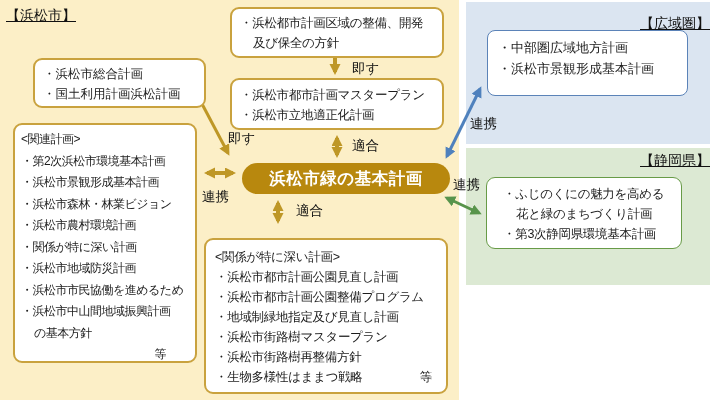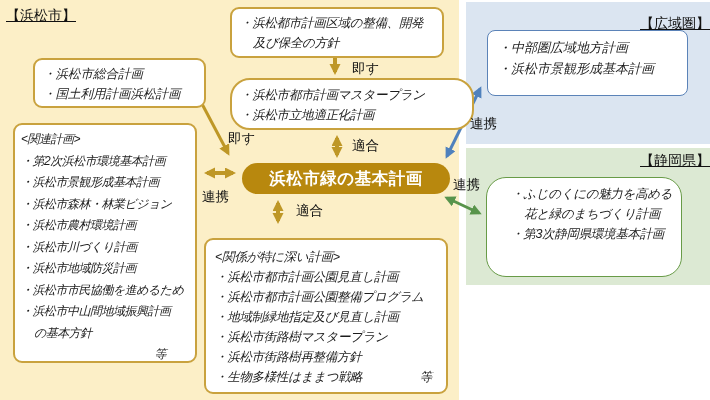--- a/index.html
+++ b/index.html
@@ -11,32 +11,32 @@
   .region{position:absolute;}
   .region-hamamatsu{left:0;top:0;width:459px;height:400px;background:#FCEFC7;}
   .region-koiki{left:466px;top:2px;width:244px;height:142px;background:#DBE5F1;}
   .region-shizuoka{left:466px;top:148px;width:244px;height:137px;background:#DCE9D3;}
   .region-label{position:absolute;font-size:14px;color:#111;letter-spacing:0;white-space:nowrap;text-decoration:underline;}
   .lbl-hamamatsu{left:6px;top:7px;}
   .lbl-koiki{left:640px;top:15px;}
   .lbl-shizuoka{left:640px;top:152px;}
 
   .wbox{position:absolute;background:#ffffff;border:2px solid #C9A23E;border-radius:9px;
-        box-sizing:border-box;font-size:12.5px;line-height:20px;overflow:hidden;font-style:italic;}
+        box-sizing:border-box;font-size:12.5px;line-height:20px;overflow:hidden;}
   .box-sogo{left:33px;top:58px;width:173px;height:50px;padding:4px 4px 0 8px;}
   .box-kuiki{left:230px;top:7px;width:214px;height:51px;padding:4px 2px 0 8px;letter-spacing:-0.3px;}
-  .box-master{left:230px;top:78px;width:244px;height:52px;padding:5px 10px 0 8px;letter-spacing:-0.3px;border-radius:20px;}
+  .box-master{left:230px;top:78px;width:214px;height:52px;padding:5px 10px 0 8px;letter-spacing:-0.3px;}
   .box-kanren{left:13px;top:123px;width:184px;height:240px;padding:4px 21px 0 6px;
               font-size:12px;line-height:21.5px;letter-spacing:-0.5px;}
   .box-fukai{left:204px;top:228px;width:244px;height:156px;padding:7px 6px 0 9px;
              font-size:12.5px;line-height:20px;letter-spacing:-0.3px;margin-top:10px;}
   .box-koiki-plans{left:487px;top:30px;width:201px;height:66px;border:1.5px solid #5B83B8;
                    border-radius:8px;padding:6px 2px 0 10px;line-height:21px;font-size:13px;}
-  .box-shizuoka-plans{left:486px;top:177px;width:196px;height:100px;border:1.5px solid #689B47;
-                      border-radius:20px;padding:6px 2px 0 24px;line-height:20px;letter-spacing:-0.3px;}
+  .box-shizuoka-plans{left:486px;top:177px;width:196px;height:72px;border:1.5px solid #689B47;
+                      border-radius:9px;padding:6px 2px 0 16px;line-height:20px;letter-spacing:-0.3px;}
 
   .line{white-space:nowrap;}
   .line.indent{padding-left:13px;}
   .line.right{text-align:right;padding-right:8px;}
   .line.has-tail{display:flex;justify-content:space-between;padding-right:8px;}
 
   .pill{position:absolute;left:242px;top:163px;width:208px;height:31px;border-radius:16px;
         background:#B8880E;color:#ffffff;font-weight:bold;font-size:16.5px;
         display:flex;align-items:center;justify-content:center;letter-spacing:0.5px;}
 
@@ -99,21 +99,21 @@
       <div class="line">・浜松市都市計画マスタープラン</div>
       <div class="line">・浜松市立地適正化計画</div>
     </div>
 
   <div class="wbox box-kanren">
       <div class="line">&lt;関連計画&gt;</div>
       <div class="line">・第2次浜松市環境基本計画</div>
       <div class="line">・浜松市景観形成基本計画</div>
       <div class="line">・浜松市森林・林業ビジョン</div>
       <div class="line">・浜松市農村環境計画</div>
-      <div class="line">・浜松市川づくり計画</div>
+      <div class="line">・関係が特に深い計画</div>
       <div class="line">・浜松市地域防災計画</div>
       <div class="line">・浜松市市民協働を進めるため</div>
       <div class="line">・浜松市中山間地域振興計画</div>
       <div class="line indent">の基本方針</div>
       <div class="line right">等</div>
     </div>
 
   <div class="wbox box-fukai">
       <div class="line">&lt;関係が特に深い計画&gt;</div>
       <div class="line">・浜松市都市計画公園見直し計画</div>

